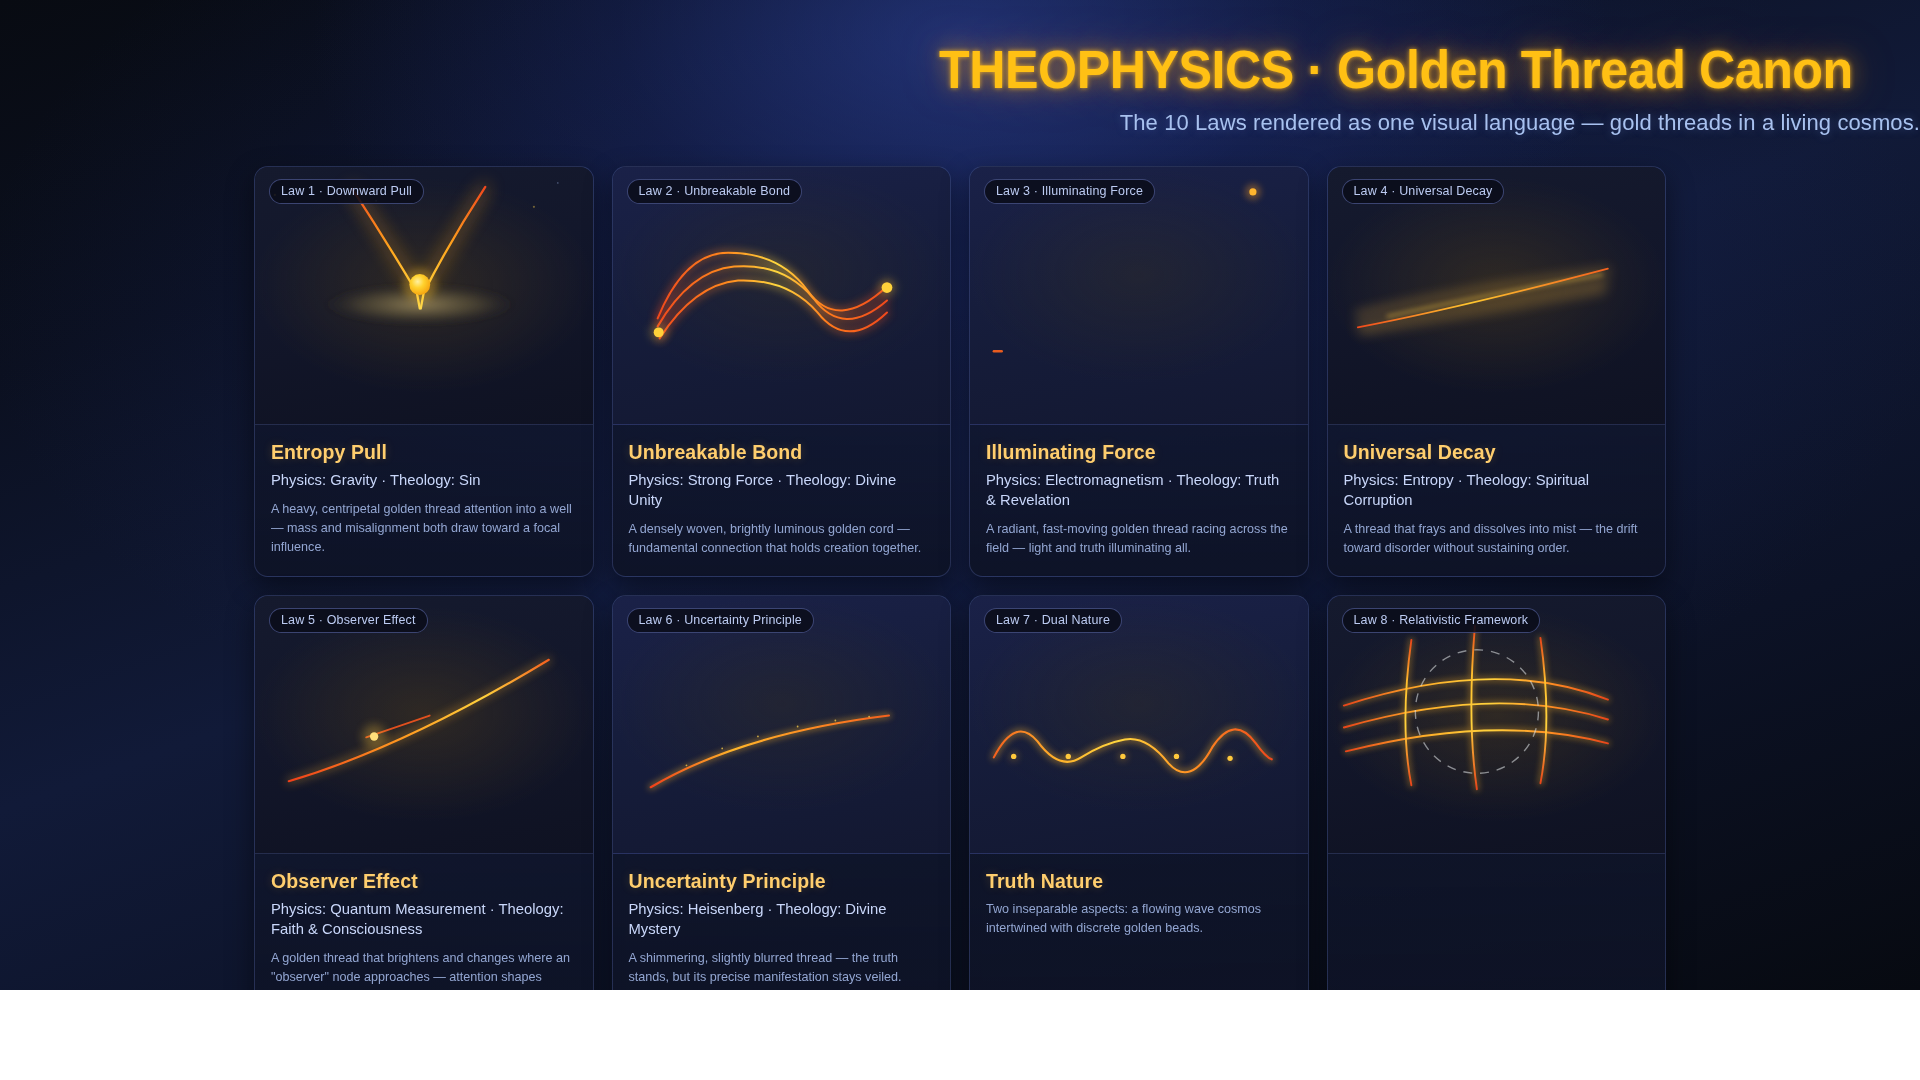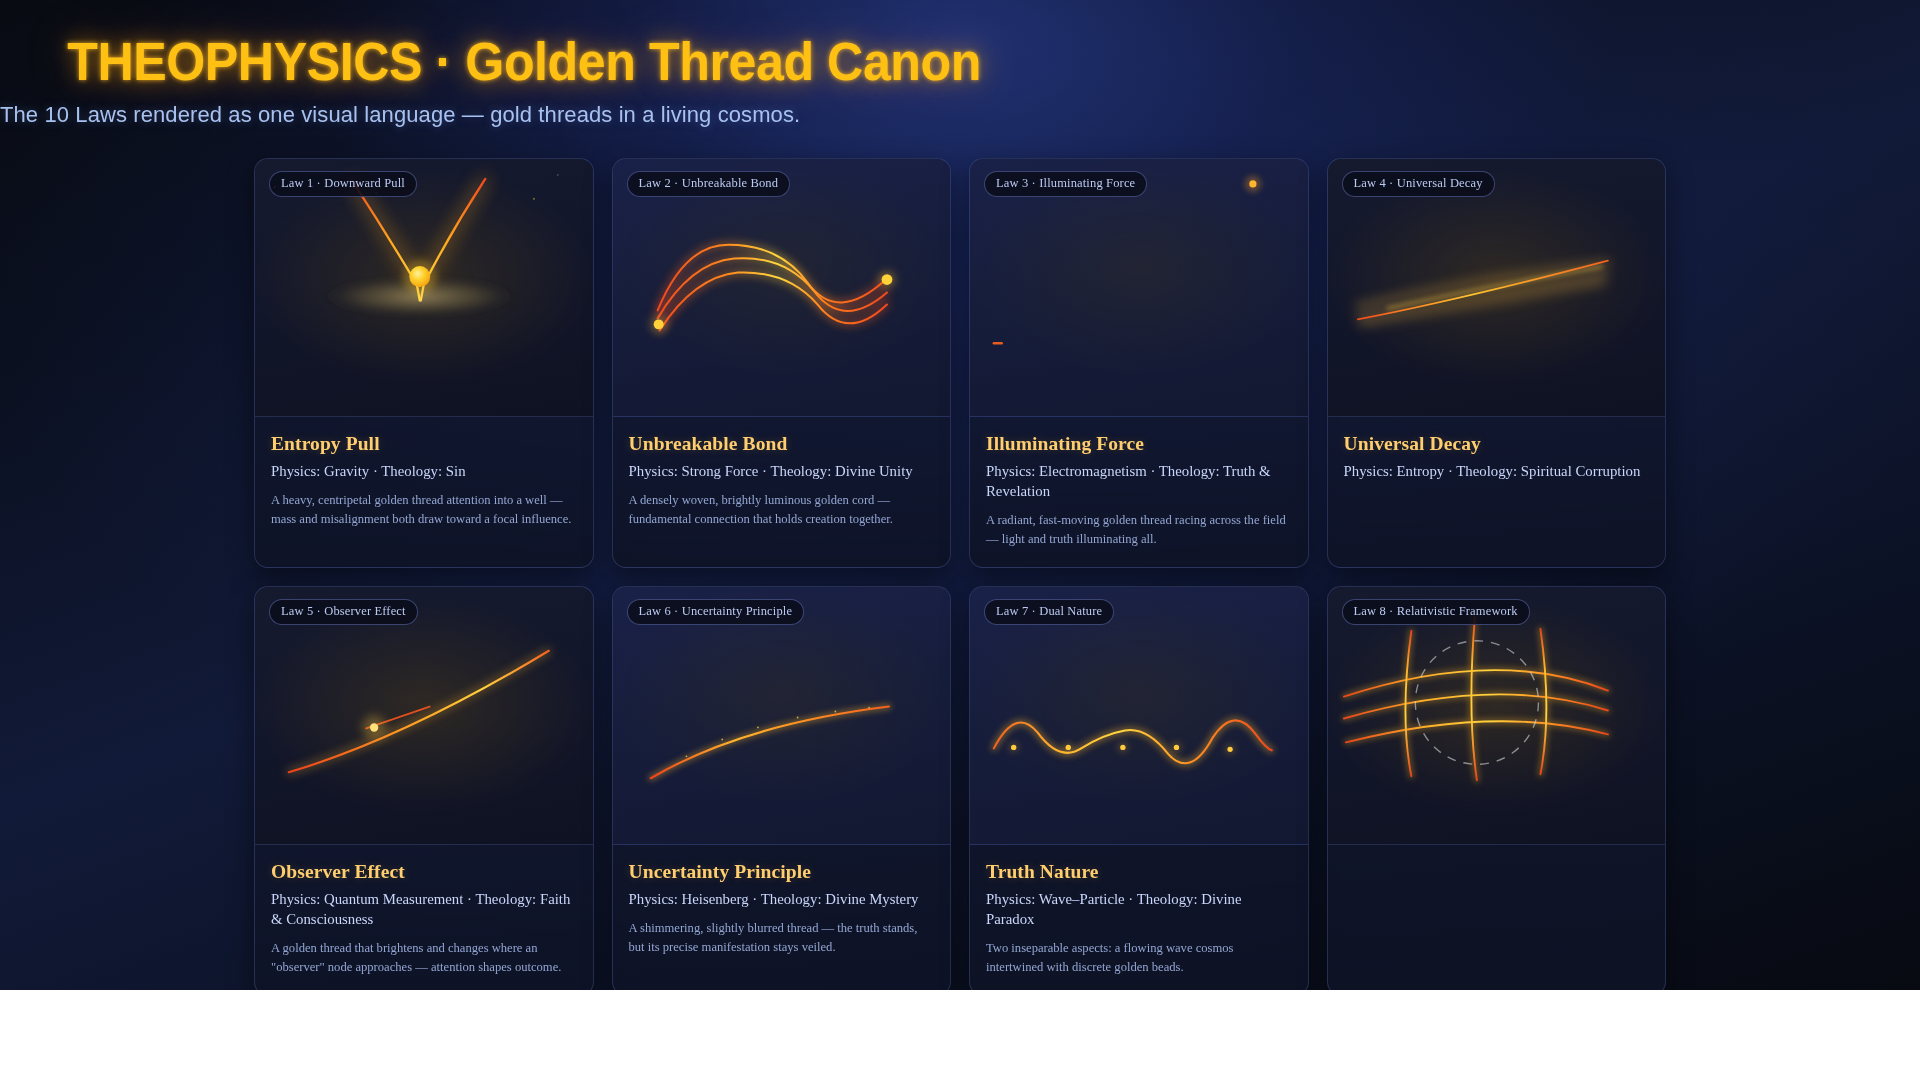--- a/index.html
+++ b/index.html
@@ -20,22 +20,22 @@
     overflow: hidden;
     background:
       radial-gradient(ellipse 900px 520px at 50% 4%, rgba(48,72,168,0.55) 0%, rgba(30,46,120,0.30) 38%, rgba(12,18,44,0.0) 72%),
       radial-gradient(ellipse 1400px 760px at 50% 30%, rgba(26,40,104,0.45) 0%, rgba(12,18,44,0.0) 70%),
       linear-gradient(160deg, #080b12 0%, #0b1020 22%, #111a38 48%, #0c1226 74%, #070a11 100%);
   }
 
   
   .header {
     position: relative;
-    padding-top: 32px;
-    text-align: left;
+    padding-top: 40px;
+    text-align: right;
     z-index: 3;
   }
   .title {
     font-family: "Liberation Sans", sans-serif;
     font-weight: 700;
     font-size: 54px;
     letter-spacing: -0.5px;
     color: #FFC014;
     line-height: 1.08;
     transform: scaleX(0.93);
@@ -54,21 +54,20 @@
 
   
   .grid {
     position: relative;
     z-index: 2;
     width: 1412px;
     margin: 30px auto 0;
     display: grid;
     grid-template-columns: repeat(4, 1fr);
     gap: 18px 18px;
-    font-family: Liberation Serif, serif;
   }
 
   .card {
     position: relative;
     border-radius: 14px;
     border: 1px solid rgba(96,116,190,0.30);
     background: linear-gradient(180deg, rgba(22,30,58,0.55) 0%, rgba(14,19,38,0.92) 100%);
     overflow: hidden;
     box-shadow: 0 10px 28px rgba(0,0,0,0.45);
   }
@@ -274,20 +273,21 @@
           </g>
           <g filter="url(#mist2)" opacity="0.75" stroke="#FFCB44" fill="none" stroke-linecap="round">
             <path d="M60,150 Q140,132 276,108" stroke-width="2"></path>
           </g>
           <path d="M30,161 Q130,142 282,102" stroke="url(#decay)" stroke-width="1.6" fill="none" stroke-linecap="round"></path>
         </svg>
       </div>
       <div class="body">
         <div class="card-title">Universal Decay</div>
         <div class="card-meta">Physics: Entropy · Theology: Spiritual Corruption</div>
+        <div class="card-desc">A thread that frays and dissolves into mist — the drift toward disorder without sustaining order.</div>
       </div>
     </div>
 
     <div class="card">
       <div class="viz warm">
         <div class="badge">Law 5 · Observer Effect</div>
         <svg viewBox="0 0 340 258" preserveAspectRatio="none">
           <defs>
             <filter id="g5" x="-80%" y="-80%" width="260%" height="260%">
                 <feGaussianBlur stdDeviation="5"></feGaussianBlur>
@@ -380,21 +380,20 @@
             <circle cx="154" cy="161" r="2.7" fill="#FFC93C"></circle>
             <circle cx="208" cy="161" r="5" fill="#FFB52A" opacity="0.25" filter="url(#g7)"></circle>
             <circle cx="208" cy="161" r="2.7" fill="#FFC93C"></circle>
             <circle cx="262" cy="163" r="5" fill="#FFB52A" opacity="0.25" filter="url(#g7)"></circle>
             <circle cx="262" cy="163" r="2.7" fill="#FFC93C"></circle>
           </g>
         </svg>
       </div>
       <div class="body">
         <div class="card-title">Truth Nature</div>
-        <div class="card-meta">Physics: Wave–Particle · Theology: Divine Paradox</div>
         <div class="card-desc">Two inseparable aspects: a flowing wave cosmos intertwined with discrete golden beads.</div>
       </div>
     </div>
 
     <div class="card">
       <div class="viz warm">
         <div class="badge">Law 8 · Relativistic Framework</div>
         <svg viewBox="0 0 340 258" preserveAspectRatio="none">
           <defs>
             <filter id="g8" x="-40%" y="-40%" width="180%" height="180%">

